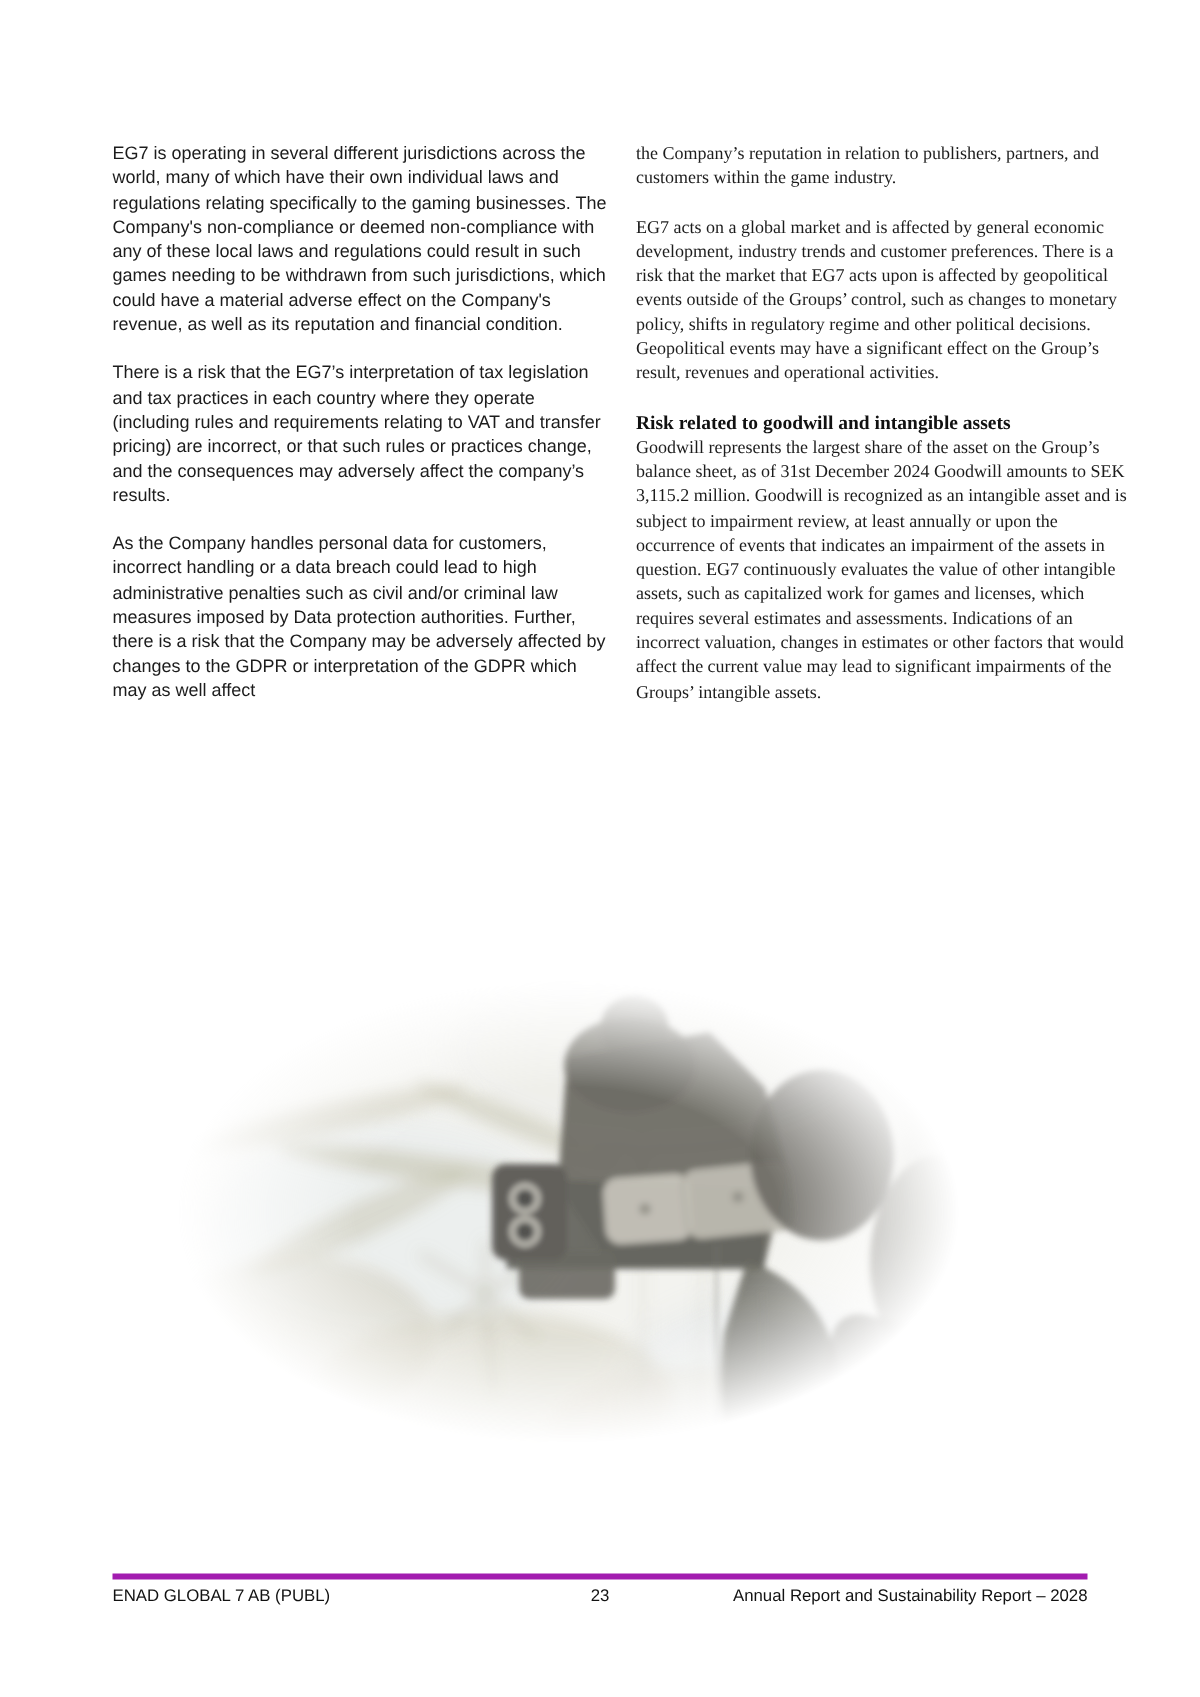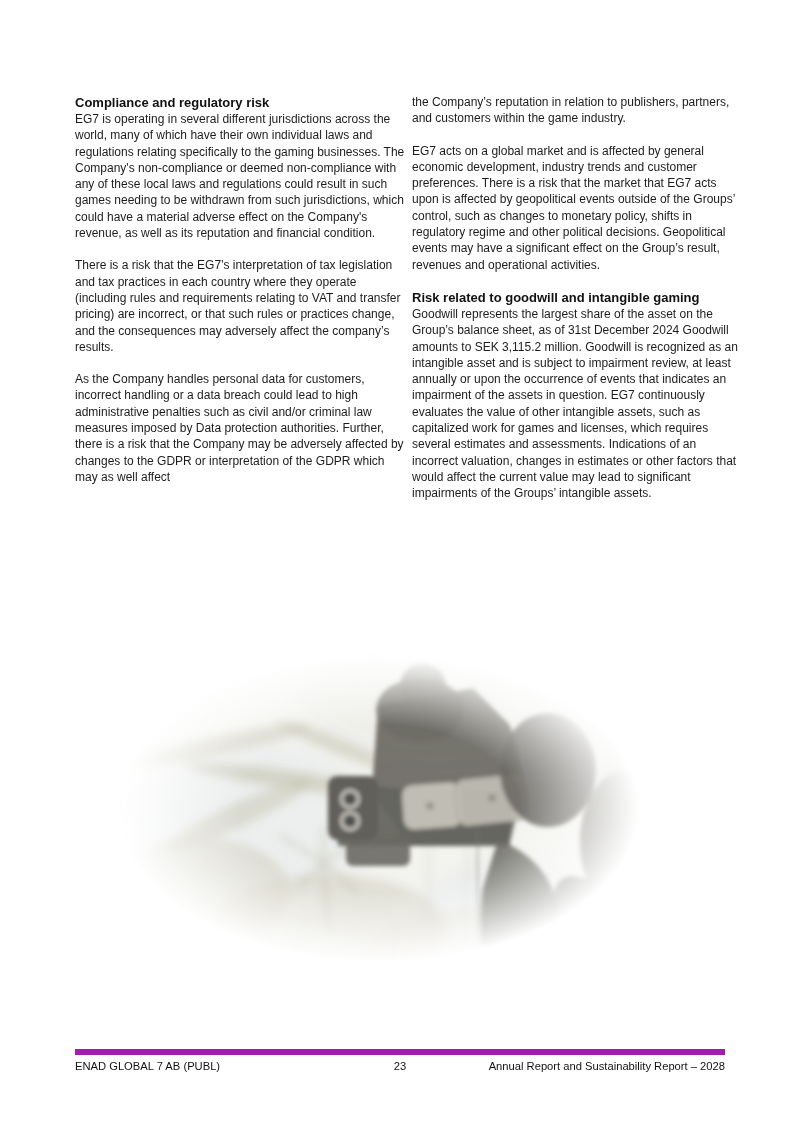--- a/index.html
+++ b/index.html
@@ -4,57 +4,56 @@
 <style>
   html,body{margin:0;padding:0;background:#ffffff;}
   body{
     font-family:"Liberation Sans","DejaVu Sans",sans-serif;
     color:#1c1c1c;
     width:800px;height:1131px;position:relative;overflow:hidden;
   }
   .page{position:absolute;inset:0;background:#ffffff;}
   .col{position:absolute;top:94px;width:332px;font-size:12px;line-height:16.3px;}
   .col-left{left:75px;}
-  .col-right{left:412px;}
+  .col-right{left:424px;font-family:Liberation Serif, serif;}
   .col h3{margin:0;font-size:13px;line-height:17px;font-weight:700;color:#111;}
   .col p{margin:0 0 16px 0;}
 
   
   .artwork{
     position:absolute;left:78px;top:630px;width:645px;height:390px;
     -webkit-mask-image:radial-gradient(ellipse 335px 198px at 300px 178px,rgba(0,0,0,1) 42%,rgba(0,0,0,0) 78%);
             mask-image:radial-gradient(ellipse 335px 198px at 300px 178px,rgba(0,0,0,1) 42%,rgba(0,0,0,0) 78%);
   }
   .artwork svg{opacity:.82;}
 
   
   .footer{
     position:absolute;left:75px;top:1049px;width:650px;
-    border-top:6px solid #a21caf;
+    border-top:4px solid #a21caf;
     font-size:11.2px;line-height:14px;color:#121212;
   }
   .footer-row{position:relative;display:flex;justify-content:space-between;padding-top:4px;}
   .footer-center{position:absolute;left:50%;transform:translateX(-50%);top:4px;}
 </style>
 </head>
 <body>
 
 <div class="page">
 
   <div class="col col-left">
-    <h3>Compliance and regulatory risk</h3>
     <p>EG7 is operating in several different jurisdictions across the world, many of which have their own individual laws and regulations relating specifically to the gaming businesses. The Company's non-compliance or deemed non-compliance with any of these local laws and regulations could result in such games needing to be withdrawn from such jurisdictions, which could have a material adverse effect on the Company's revenue, as well as its reputation and financial condition.</p>
     <p>There is a risk that the EG7’s interpretation of tax legislation and tax practices in each country where they operate (including rules and requirements relating to VAT and transfer pricing) are incorrect, or that such rules or practices change, and the consequences may adversely affect the company’s results.</p>
     <p>As the Company handles personal data for customers, incorrect handling or a data breach could lead to high administrative penalties such as civil and/or criminal law measures imposed by Data protection authorities. Further, there is a risk that the Company may be adversely affected by changes to the GDPR or interpretation of the GDPR which may as well affect</p>
   </div>
 
   <div class="col col-right">
     <p>the Company’s reputation in relation to publishers, partners, and customers within the game industry.</p>
     <p>EG7 acts on a global market and is affected by general economic development, industry trends and customer preferences. There is a risk that the market that EG7 acts upon is affected by geopolitical events outside of the Groups’ control, such as changes to monetary policy, shifts in regulatory regime and other political decisions. Geopolitical events may have a significant effect on the Group’s result, revenues and operational activities.</p>
-    <h3>Risk related to goodwill and intangible gaming</h3>
+    <h3>Risk related to goodwill and intangible assets</h3>
     <p>Goodwill represents the largest share of the asset on the Group’s balance sheet, as of 31st December 2024 Goodwill amounts to SEK 3,115.2 million. Goodwill is recognized as an intangible asset and is subject to impairment review, at least annually or upon the occurrence of events that indicates an impairment of the assets in question. EG7 continuously evaluates the value of other intangible assets, such as capitalized work for games and licenses, which requires several estimates and assessments. Indications of an incorrect valuation, changes in estimates or other factors that would affect the current value may lead to significant impairments of the Groups’ intangible assets.</p>
   </div>
 
   <div class="artwork" role="img" aria-label="Faded vignette artwork of a battle mech aiming its weapon in a misty jungle with palm fronds">
     <svg width="645" height="390" viewBox="0 0 645 390" xmlns="http://www.w3.org/2000/svg">
       <defs>
         <filter id="b2" x="-30%" y="-30%" width="160%" height="160%">
             <feGaussianBlur stdDeviation="2.2"></feGaussianBlur>
           </filter>
         <filter id="b5" x="-40%" y="-40%" width="180%" height="180%">

